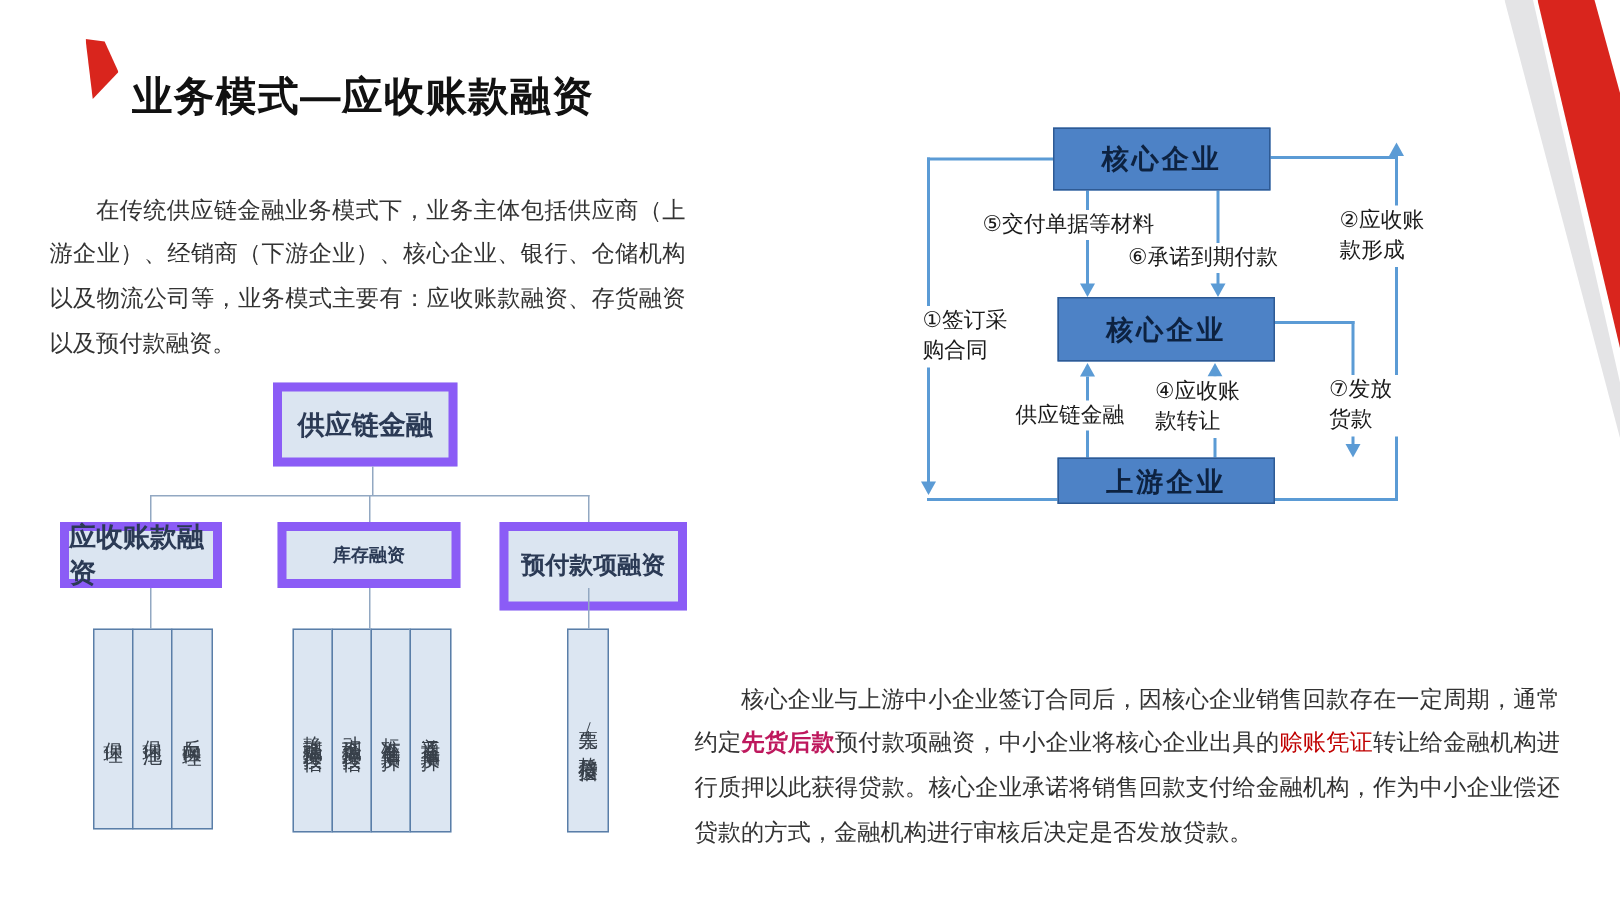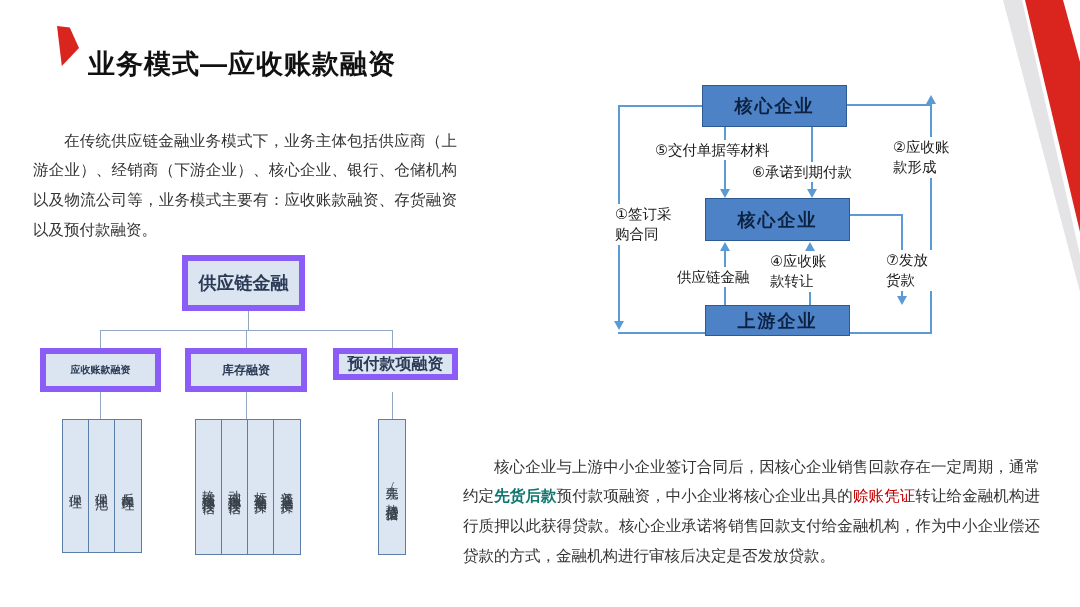--- a/index.html
+++ b/index.html
@@ -14,21 +14,21 @@
   .pennant{position:absolute;left:57px;top:26px;width:22px;height:40px;background:#d9251d;
       clip-path:polygon(0 0,58% 4%,100% 55%,22% 100%);}
   .page-title{position:absolute;left:88px;top:28px;font-size:27px;font-weight:bold;color:#111;
       letter-spacing:1px;white-space:nowrap;}
   
   .para{position:absolute;font-size:15.5px;line-height:1.92;text-align:justify;color:#333;text-indent:2em;}
   #p-intro{left:33px;top:110px;width:424px;}
   #p-stats{left:473px;top:360px;width:566px;}
   #p-detail{left:463px;top:436px;width:577px;}
   .run-red{color:#c00000;}
-  .run-redbold{color:#0f766e;font-weight:bold;}
+  .run-redbold{color:#be185d;font-weight:bold;}
   
   .tbox{position:absolute;background:#dbe5f1;border:6px solid #8b5cf6;box-sizing:border-box;
       display:flex;align-items:center;justify-content:center;
       font-family:"Liberation Serif","DejaVu Serif",serif;font-weight:bold;color:#2b3a55;}
   .tline{position:absolute;background:#92a8c2;}
   .leaf{position:absolute;background:#dce6f2;border:1px solid #5a7ea8;box-sizing:border-box;
       display:flex;align-items:center;justify-content:center;}
   .leaf span{writing-mode:vertical-rl;text-orientation:upright;font-size:13px;color:#38404a;
       letter-spacing:2px;line-height:1;font-family:"Liberation Serif","DejaVu Serif",serif;}
   
@@ -58,23 +58,23 @@
   <div>
 
     <div class="tbox" style="left:182px;top:255px;width:123px;height:56px;font-size:18px;">供应链金融</div>
 
     <div class="tline" style="left:248px;top:311px;width:1px;height:19px;"></div>
     <div class="tline" style="left:100px;top:330px;width:293px;height:1px;"></div>
     <div class="tline" style="left:100px;top:330px;width:1px;height:18px;"></div>
     <div class="tline" style="left:246px;top:330px;width:1px;height:18px;"></div>
     <div class="tline" style="left:392px;top:330px;width:1px;height:18px;"></div>
 
-    <div class="tbox" style="left:40px;top:348px;width:121px;height:44px;font-size:10px;">应收账款融资</div>
+    <div class="tbox" style="left:40px;top:348px;width:108px;height:44px;font-size:18px;">应收账款融资</div>
     <div class="tbox" style="left:185px;top:348px;width:122px;height:44px;font-size:12px;">库存融资</div>
-    <div class="tbox" style="left:333px;top:348px;width:125px;height:32px;font-size:16px;">预付款项融资</div>
+    <div class="tbox" style="left:333px;top:348px;width:125px;height:59px;font-size:16px;">预付款项融资</div>
 
     <div class="tline" style="left:100px;top:392px;width:1px;height:27px;"></div>
     <div class="tline" style="left:246px;top:392px;width:1px;height:27px;"></div>
     <div class="tline" style="left:392px;top:392px;width:1px;height:27px;"></div>
 
     <div class="leaf" style="left:62px;top:419px;width:27px;height:134px;">
       <span>保理</span>
       </div>
     <div class="leaf" style="left:88px;top:419px;width:27px;height:134px;">
       <span>保理池</span>

